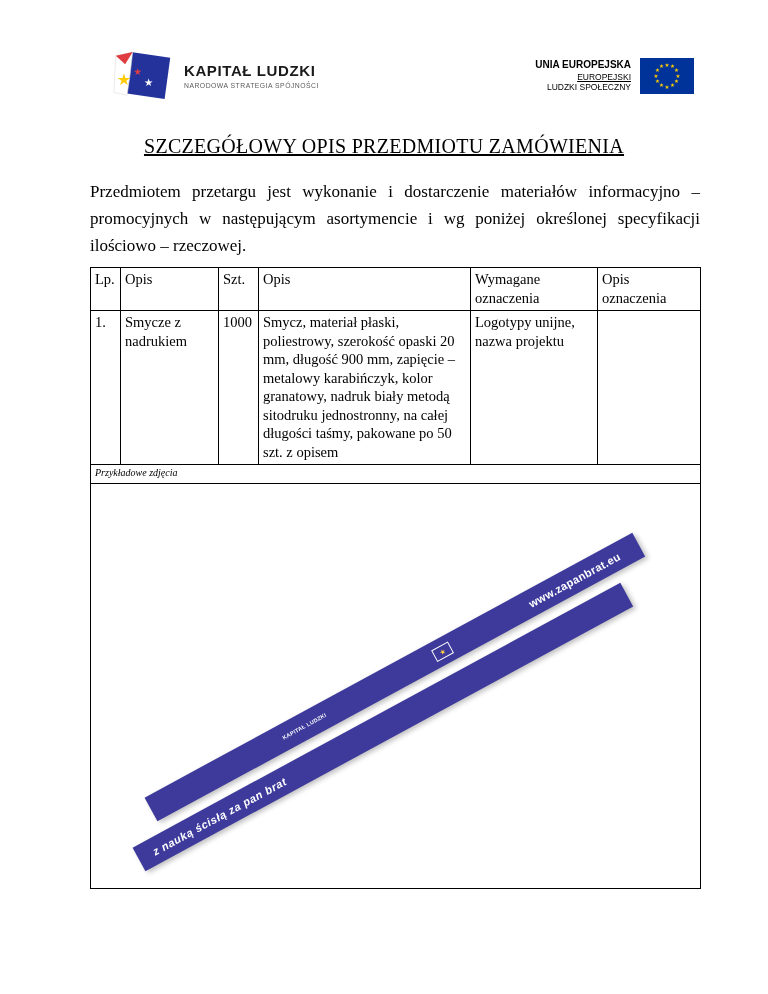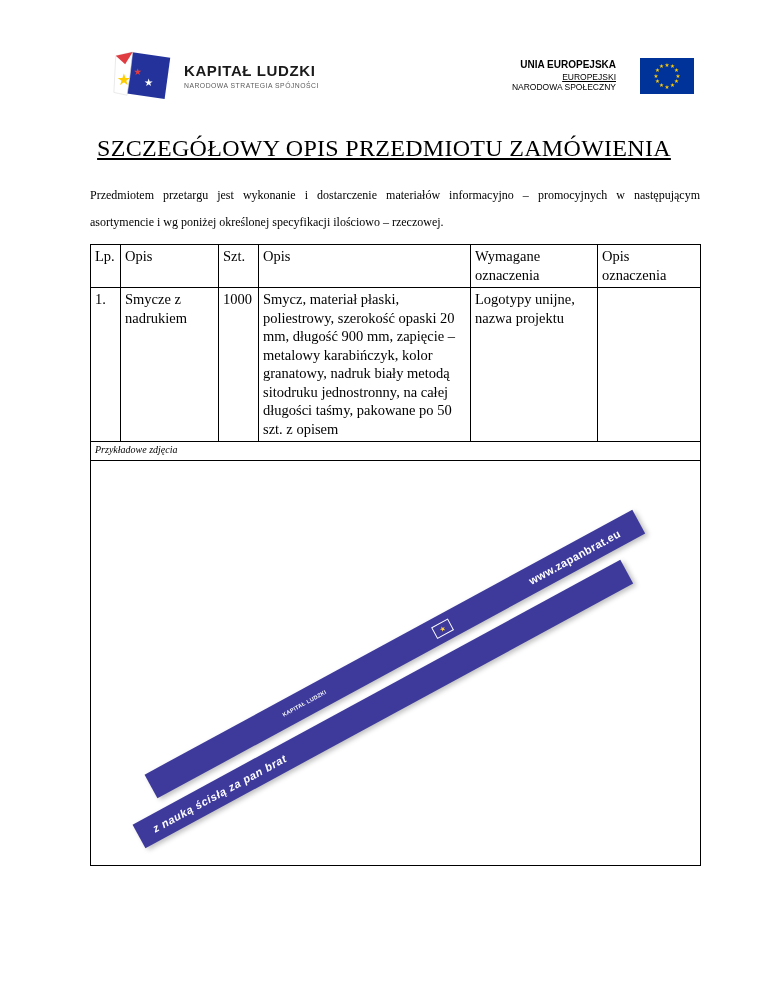--- a/index.html
+++ b/index.html
@@ -21,38 +21,38 @@
   .kl-logo { display: flex; align-items: center; gap: 10px; }
   .kl-text { display: flex; flex-direction: column; }
   .kl-title {
     font-family: "Liberation Sans", sans-serif;
     font-weight: bold; font-size: 15px; letter-spacing: 0.6px; color: #1a1a1a;
   }
   .kl-sub {
     font-family: "Liberation Sans", sans-serif;
     font-size: 6.8px; letter-spacing: 0.5px; color: #5a5a5a; margin-top: 3px;
   }
-  .eu-logo { display: flex; align-items: center; gap: 24px; margin-top: 10px; }
+  .eu-logo { display: flex; align-items: center; gap: 9px; margin-top: 10px; }
   .eu-text { text-align: right; font-family: "Liberation Sans", sans-serif; line-height: 1.25; }
   .eu-l1 { font-size: 10px; font-weight: bold; }
   .eu-l2 { font-size: 8.5px; text-decoration: underline; }
   .eu-l3 { font-size: 8.5px; }
 
   
   .doc-title {
     margin: 32px 0 0 0;
     text-align: center;
-    font-size: 24px; font-weight: normal;
+    font-size: 20px; font-weight: normal;
     letter-spacing: 0.3px;
     text-decoration: underline;
   }
   .intro {
     margin: 20px 68px 0 90px;
     text-align: justify;
-    font-size: 12px; line-height: 27px;
+    font-size: 17px; line-height: 27px;
   }
   .section-label { margin: 9px 68px 0 90px; font-size: 15px; }
 
   
   table.spec {
     border-collapse: collapse;
     margin: 8px 0 0 90px;
     width: 610px;
     font-size: 14.5px; line-height: 1.28;
     table-layout: fixed;
@@ -117,21 +117,21 @@
       <div class="kl-text">
         <span class="kl-title">KAPITAŁ LUDZKI</span>
         <span class="kl-sub">NARODOWA STRATEGIA SPÓJNOŚCI</span>
       </div>
     </div>
 
     <div class="eu-logo">
       <div class="eu-text">
         <div class="eu-l1">UNIA EUROPEJSKA</div>
         <div class="eu-l2">EUROPEJSKI</div>
-        <div class="eu-l3">NARODOWA SPOŁECZNY</div>
+        <div class="eu-l3">LUDZKI SPOŁECZNY</div>
       </div>
       <svg viewBox="0 0 54 36" width="54" height="36">
         <rect width="54" height="36" fill="#003399"></rect>
         <g fill="#ffcc00" font-size="5.5" text-anchor="middle">
           <text x="27" y="8.9">★</text>
             <text x="32.5" y="10.4">★</text>
           <text x="36.5" y="14.4">★</text>
             <text x="38" y="19.9">★</text>
           <text x="36.5" y="25.4">★</text>
             <text x="32.5" y="29.4">★</text>

